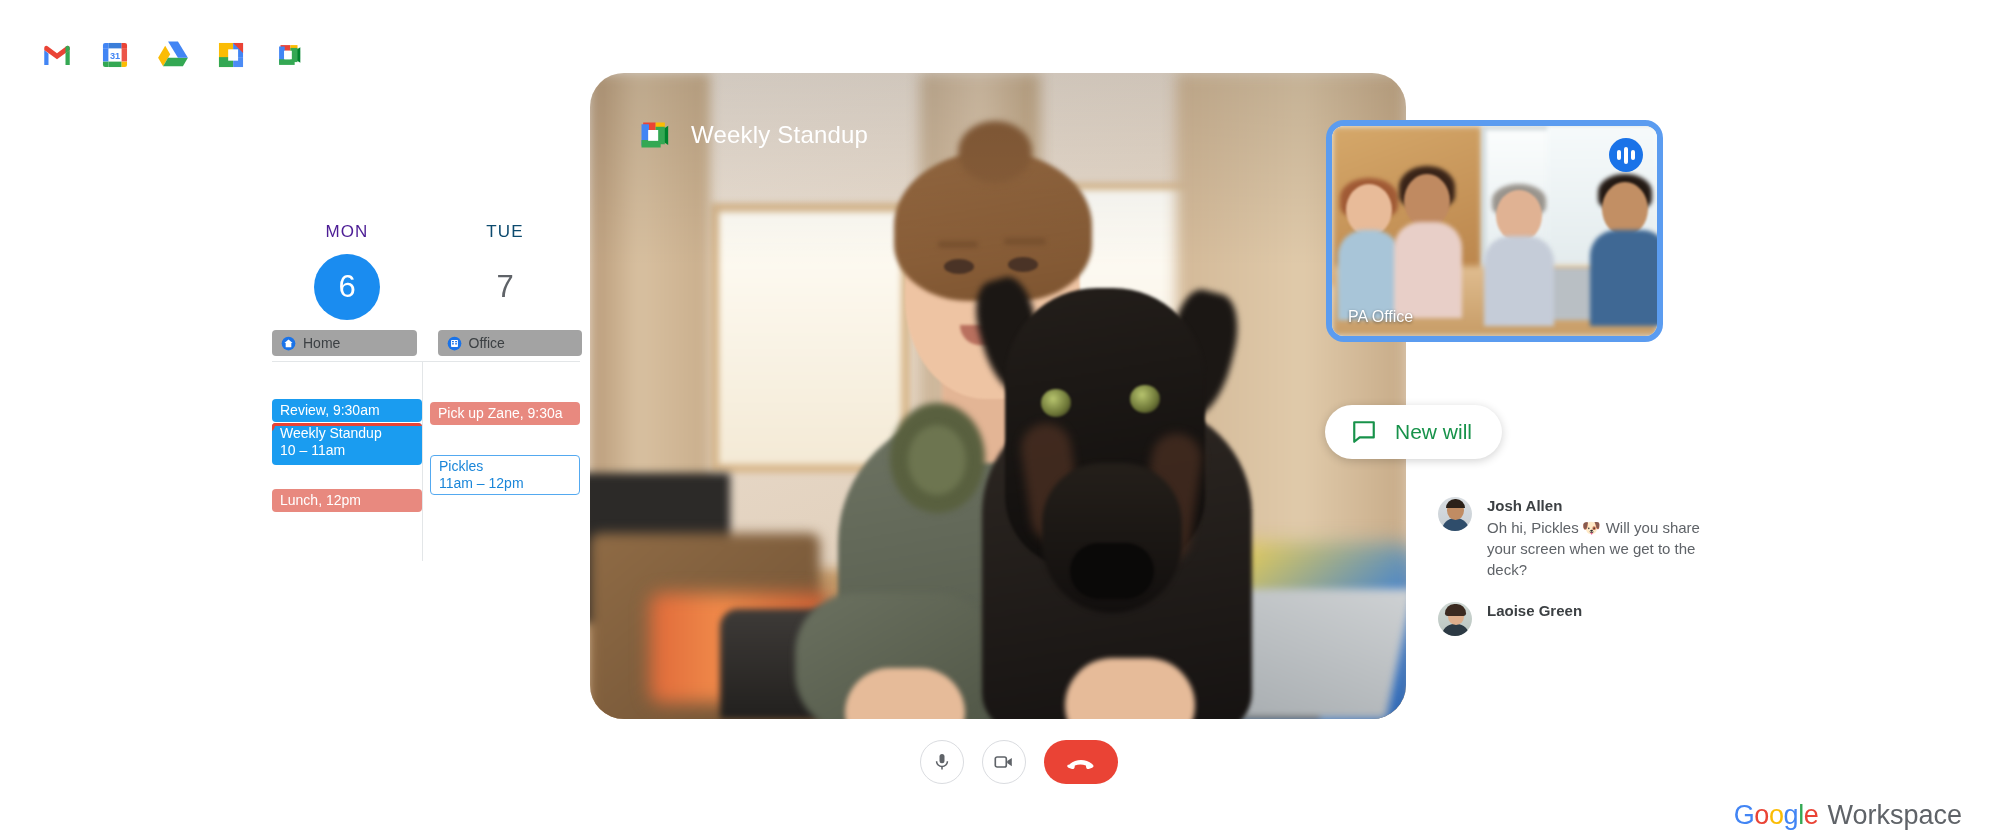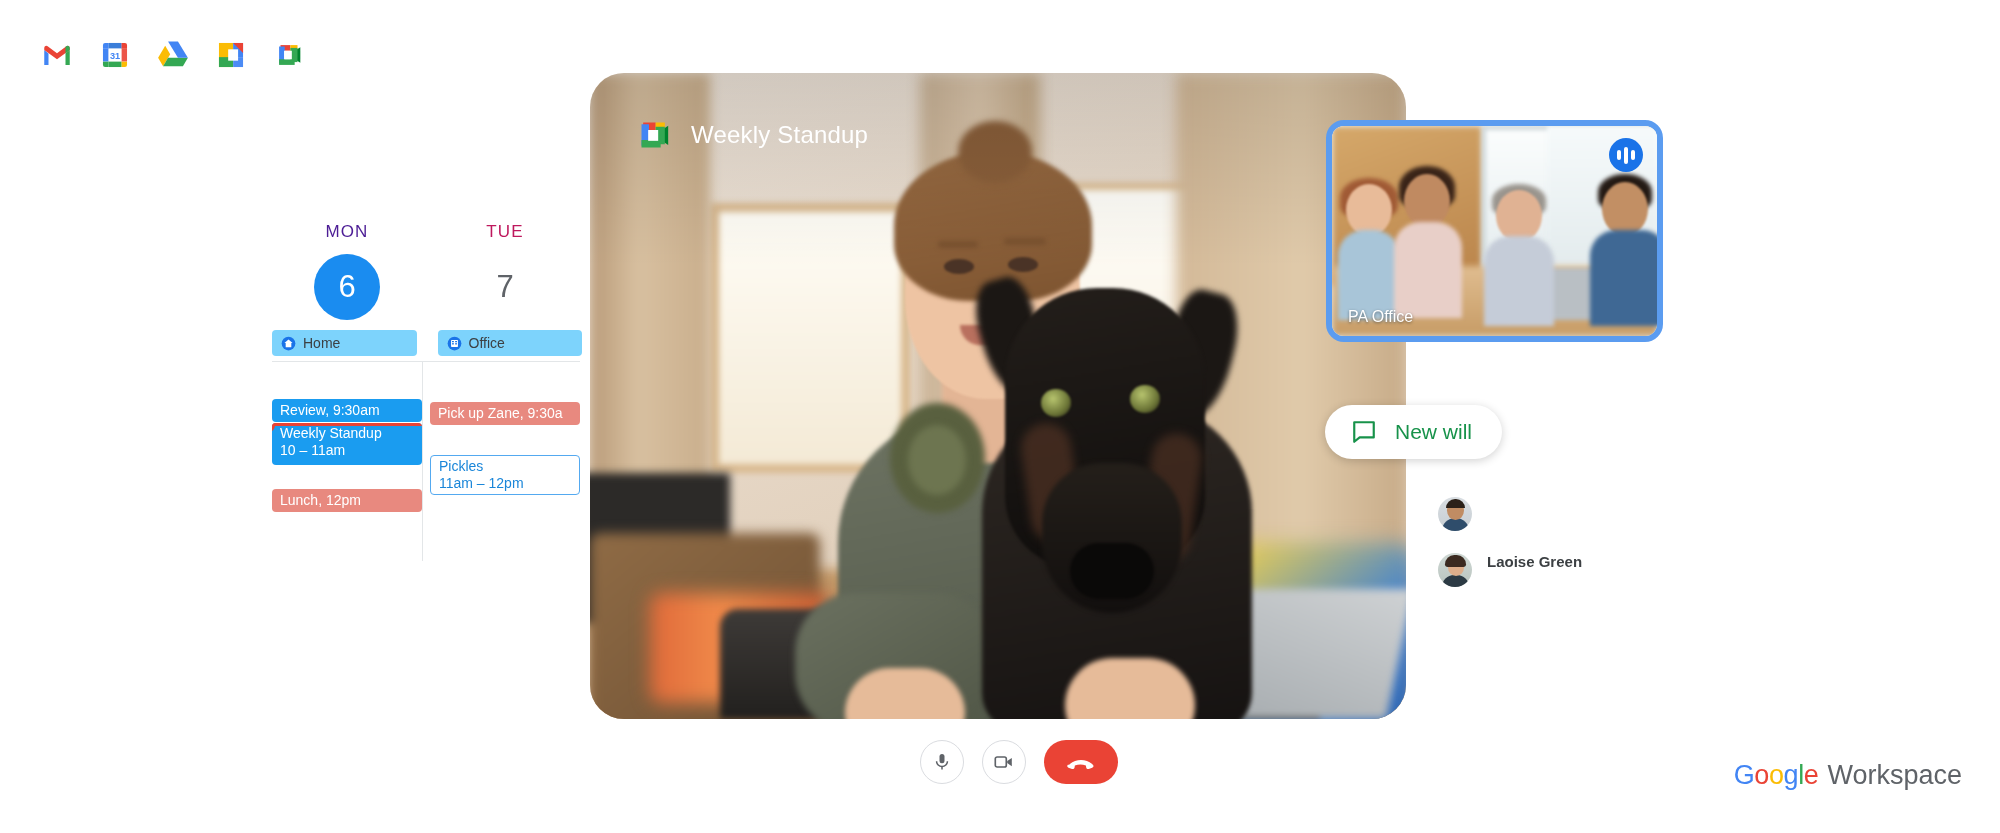--- a/index.html
+++ b/index.html
@@ -18,34 +18,34 @@
   
   .ic-gmail svg, .ic-cal svg, .ic-drive svg, .ic-docs svg, .ic-meet svg { width: 100%; height: 100%; display: block; }
 
   
   .cal { position: absolute; left: 272px; top: 222px; width: 310px; }
   .cal-head { display: flex; }
   .cal-col-head { width: 150px; text-align: center; }
   .cal-col-head + .cal-col-head { margin-left: 8px; }
   .dow { font-size: 17px; letter-spacing: 1.1px; font-weight: 500; }
   .dow.today { color: #4c1d95; }
-  .dow.other { color: #be185d; }
+  .dow.other { color: #0c4a6e; }
   .daynum-wrap { height: 74px; display: flex; align-items: center; justify-content: center; margin-top: 8px; }
   .daynum.today {
     width: 66px; height: 66px; border-radius: 50%;
     background: #1a8cf0; color: #fff;
     display: flex; align-items: center; justify-content: center;
     font-size: 31px; font-weight: 400;
   }
   .daynum.other { font-size: 31px; color: #5f6368; font-weight: 400; }
 
   .loc-row { display: flex; margin-top: 6px; }
   .loc-chip {
     width: 150px; height: 26px; border-radius: 4px;
-    background: #7dd3fc; display: flex; align-items: center; gap: 7px;
+    background: #a3a3a3; display: flex; align-items: center; gap: 7px;
     padding: 0 9px; font-size: 14px; color: #3c4043;
   }
   .loc-row .loc-chip + .loc-chip { margin-left: 21px; }
   .loc-ic { width: 15px; height: 15px; flex: none; }
 
   .grid-wrap { position: relative; margin-top: 5px; height: 200px; }
   .grid-line-top { position: absolute; left: 0; top: 0; width: 308px; height: 1px; background: #e3e6e8; }
   .grid-div { position: absolute; left: 150px; top: 0; width: 1px; height: 200px; background: #e3e6e8; }
 
   .col { position: absolute; top: 0; width: 150px; }
@@ -239,21 +239,21 @@
   .ctl-round {
     width: 44px; height: 44px; border-radius: 50%; background: #fff;
     border: 1px solid #dadce0; display: flex; align-items: center; justify-content: center;
   }
   .ctl-end {
     width: 74px; height: 44px; border-radius: 22px; background: #ea4335;
     display: flex; align-items: center; justify-content: center;
   }
 
   
-  .gw { position: absolute; right: 38px; top: 760px; display: flex; align-items: baseline; gap: 9px; }
+  .gw { position: absolute; right: 38px; top: 800px; display: flex; align-items: baseline; gap: 9px; }
   .gw .g-word { font-size: 27px; letter-spacing: -.4px; font-family: "Liberation Sans", sans-serif; }
   .gw .g-word b { font-weight: 400; }
   .gw .ws { font-size: 27px; color: #5f6368; font-weight: 400; }
 </style>
 </head>
 <body>
 
 <div class="page">
 
   <div class="app-strip">
@@ -482,20 +482,24 @@
     <span>New will</span>
   </div>
 
   <div class="msgs">
     <div class="msg">
       <div class="avatar av-a">
           <div class="sh"></div>
           <div class="f"></div>
           <div class="hr"></div>
         </div>
+      <div class="msg-body">
+        <div class="msg-name">Josh Allen</div>
+        <div class="msg-text">Oh hi, Pickles 🐶 Will you share your screen when we get to the deck?</div>
+      </div>
     </div>
     <div class="msg">
       <div class="avatar av-b">
           <div class="sh"></div>
           <div class="f"></div>
           <div class="hr"></div>
         </div>
       <div class="msg-body">
         <div class="msg-name">Laoise Green</div>
       </div>

